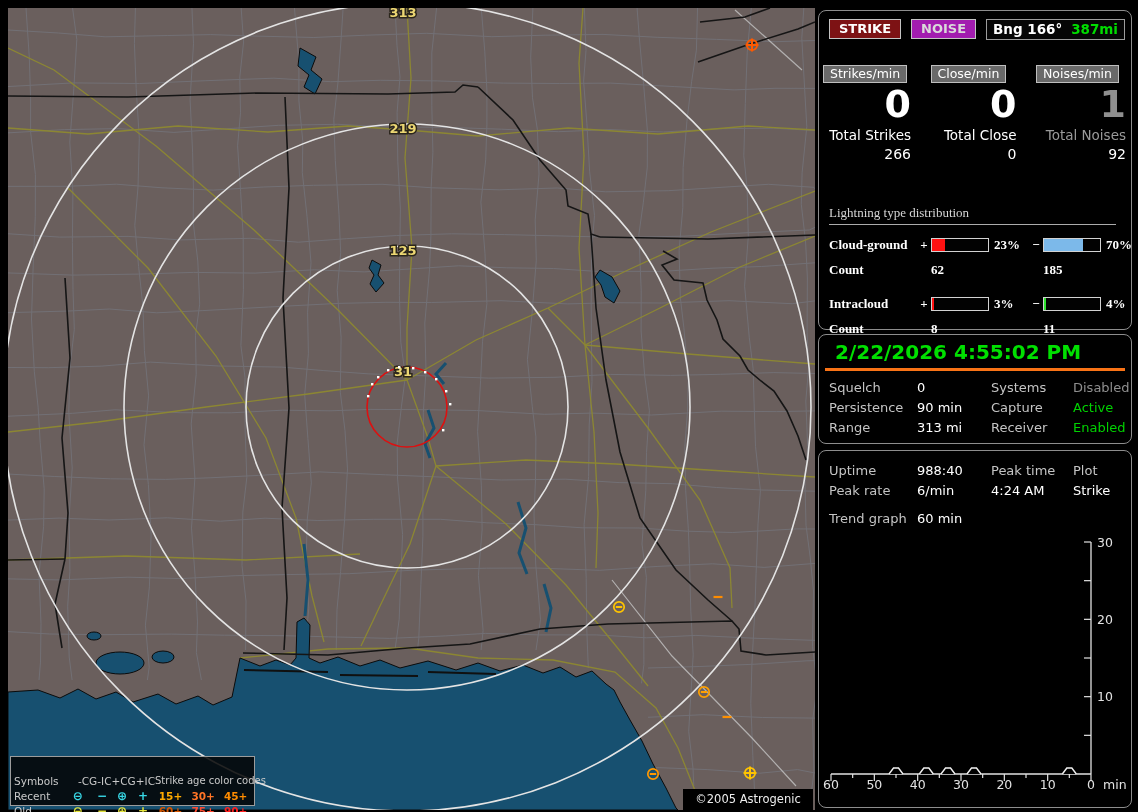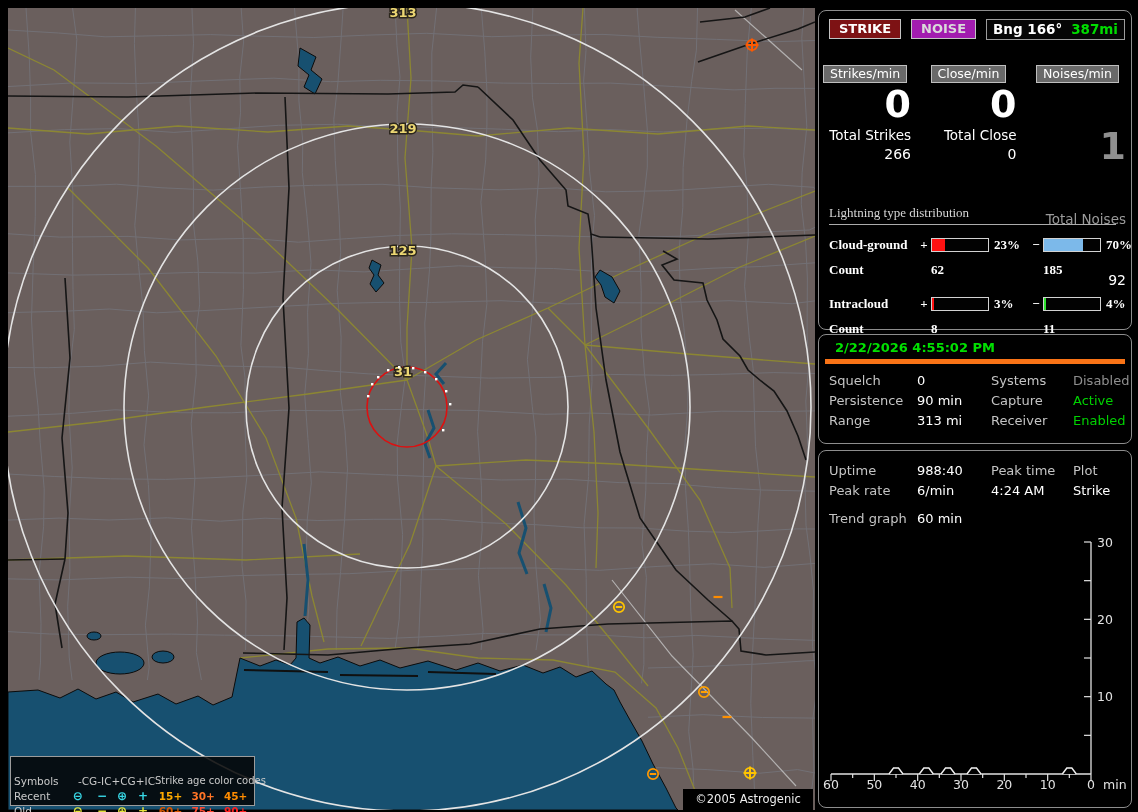--- a/index.html
+++ b/index.html
@@ -28,37 +28,37 @@
   
   .toprow{position:absolute;left:10px;top:8px;right:6px;height:20px;display:flex;align-items:center;}
   .btn{font-size:13px;font-weight:bold;padding:1px 9px 2px;border:1px solid #c3c3c3;margin-right:10px;cursor:default;}
   #strikeBtn{background:#7d1214;color:#fff;}
   #noiseBtn{background:#a21caf;color:#dadada;}
   #bngbox{margin-left:auto;width:128px;border:1px solid #9c9c9c;background:#060606;display:flex;
           justify-content:space-between;padding:1px 6px 2px;font-size:13.5px;font-weight:bold;}
   #bngmi{color:#00dc00;}
   .counters{position:absolute;left:4px;right:5px;top:54px;display:flex;justify-content:space-between;}
   .ccol{display:flex;flex-direction:column;}
-  .ccol1{width:88px;} .ccol2{width:86px;} .ccol3{width:90px;gap:42px;}
+  .ccol1{width:88px;} .ccol2{width:86px;} .ccol3{width:90px;}
   .clabel{align-self:flex-start;background:#696969;color:#fff;font-size:12.5px;border:1px solid #bfbfbf;
           padding:0 6px 1px;white-space:nowrap;}
   .cnum{font-size:38px;font-weight:bold;text-align:right;line-height:42px;margin-top:0px;}
   .ctlabel{font-size:13.5px;text-align:right;margin-top:2px;white-space:nowrap;}
   .ctval{font-size:14px;text-align:right;margin-top:3px;}
   #dist{position:absolute;left:10px;right:15px;top:194px;font-family:Liberation Serif, serif;}
   #distTitle{font-size:13px;color:#d6d6d6;border-bottom:1px solid #ababab;padding-bottom:3px;margin-bottom:10px;}
   .drow{display:grid;grid-template-columns:88px 14px 58px 40px 14px 58px 1fr;align-items:center;height:20px;
         font-size:13px;font-weight:bold;margin-bottom:5px;white-space:nowrap;}
   .bar{width:56px;height:12px;border:1px solid #d2d2d2;background:#020202;}
   .bar .fill{height:100%;}
   .pct{padding-left:5px;}
   .sign{text-align:center;}
   
-  #dateHdr{font-size:13px;font-weight:bold;color:#00e000;padding:5px 10px 4px;margin:0 6px;
-           border-bottom:5px solid #f97316;white-space:nowrap;}
+  #dateHdr{font-size:20px;font-weight:bold;color:#00e000;padding:5px 10px 4px;margin:0 6px;
+           border-bottom:3px solid #f97316;white-space:nowrap;}
   .grid4{display:grid;grid-template-columns:88px 74px 82px auto;padding:7px 0 0 10px;font-size:13px;
          line-height:20px;white-space:nowrap;}
   .lab{color:#c4c4c4;} .val{color:#fff;}
   
   #p3grid{padding-top:10px;}
   .trow{display:grid;grid-template-columns:88px auto;padding-left:10px;font-size:13px;line-height:20px;margin-top:8px;}
   #trendSvg{position:absolute;left:2px;top:78px;}
 </style>
 </head>
 <body>

